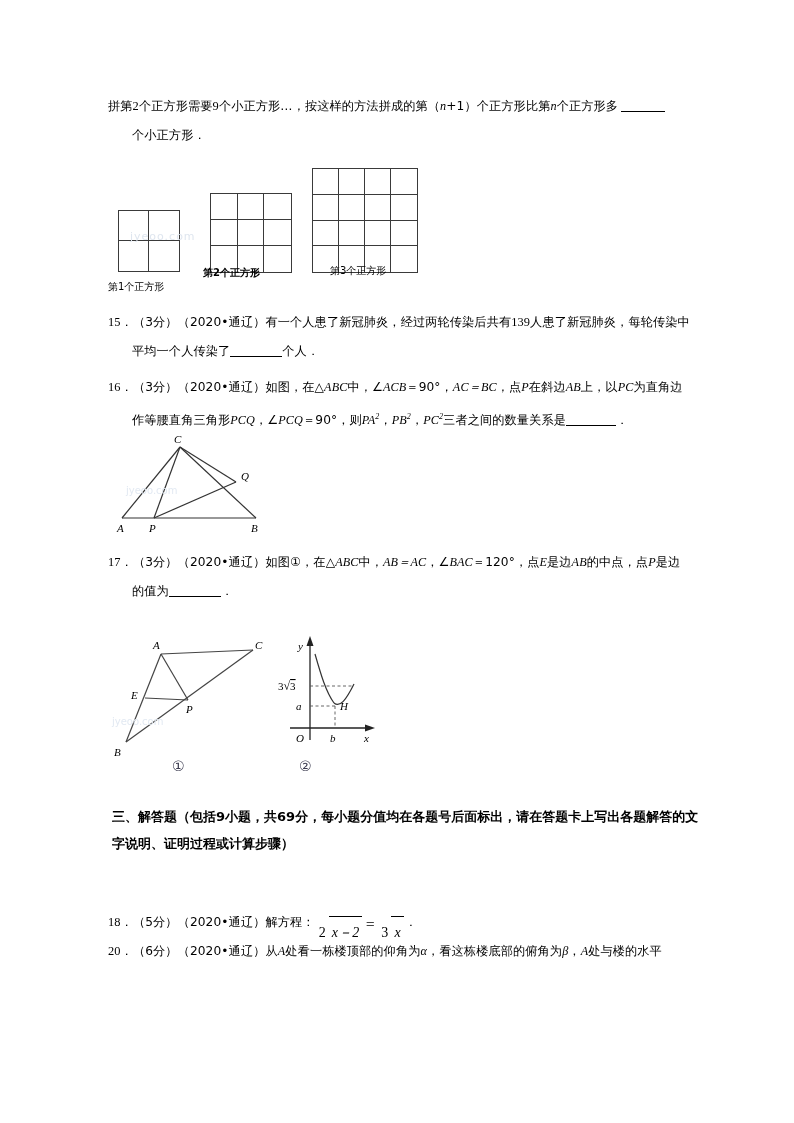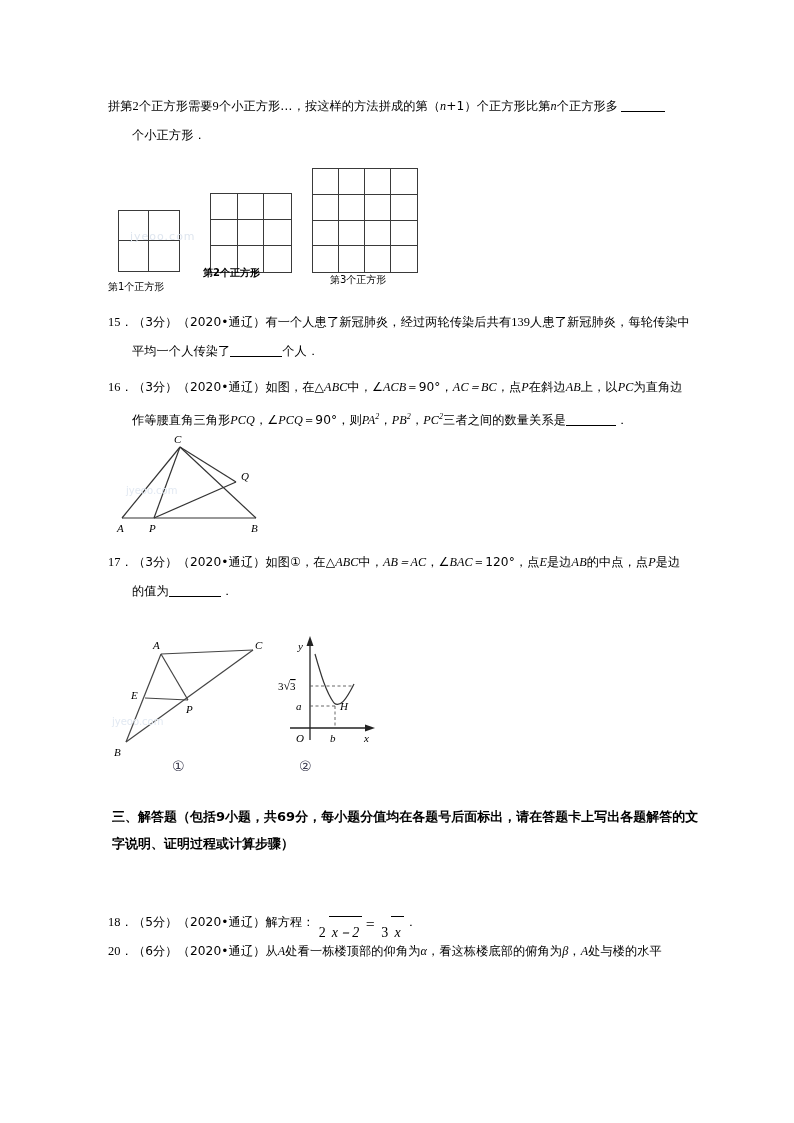--- a/index.html
+++ b/index.html
@@ -153,21 +153,21 @@
         <div></div>
         <div></div>
         <div class="lastc"></div>
       <div class="lastr"></div>
         <div class="lastr"></div>
         <div class="lastr"></div>
         <div class="lastc lastr"></div>
     </div>
     <div class="sq-cap" style="left:0px; top:122px;">第1个正方形</div>
     <div class="sq-cap" style="left:95px; top:108px;font-weight:bold;">第2个正方形</div>
-    <div class="sq-cap" style="left:222px; top:115px;">第3个正方形</div>
+    <div class="sq-cap" style="left:222px; top:106px;">第3个正方形</div>
     <div class="watermark" style="left:22px; top:72px;">jyeoo.com</div>
   </div>
 
   <div class="q-block" style="top:308px;">
     <div class="q-line">
       <span class="num">15</span><span class="cn">．</span><span class="cn">（3分）</span><span class="cn">（2020•通辽）</span><span class="cn">有一个人患了新冠肺炎，经过两轮传染后共有</span><span class="num">139</span><span class="cn">人患了新冠肺炎，每轮传染中</span>
     </div>
     <div class="q-line indent">
       <span class="cn">平均一个人传染了</span><span class="blank" style="width:52px;"></span><span class="cn">个人．</span>
     </div>

